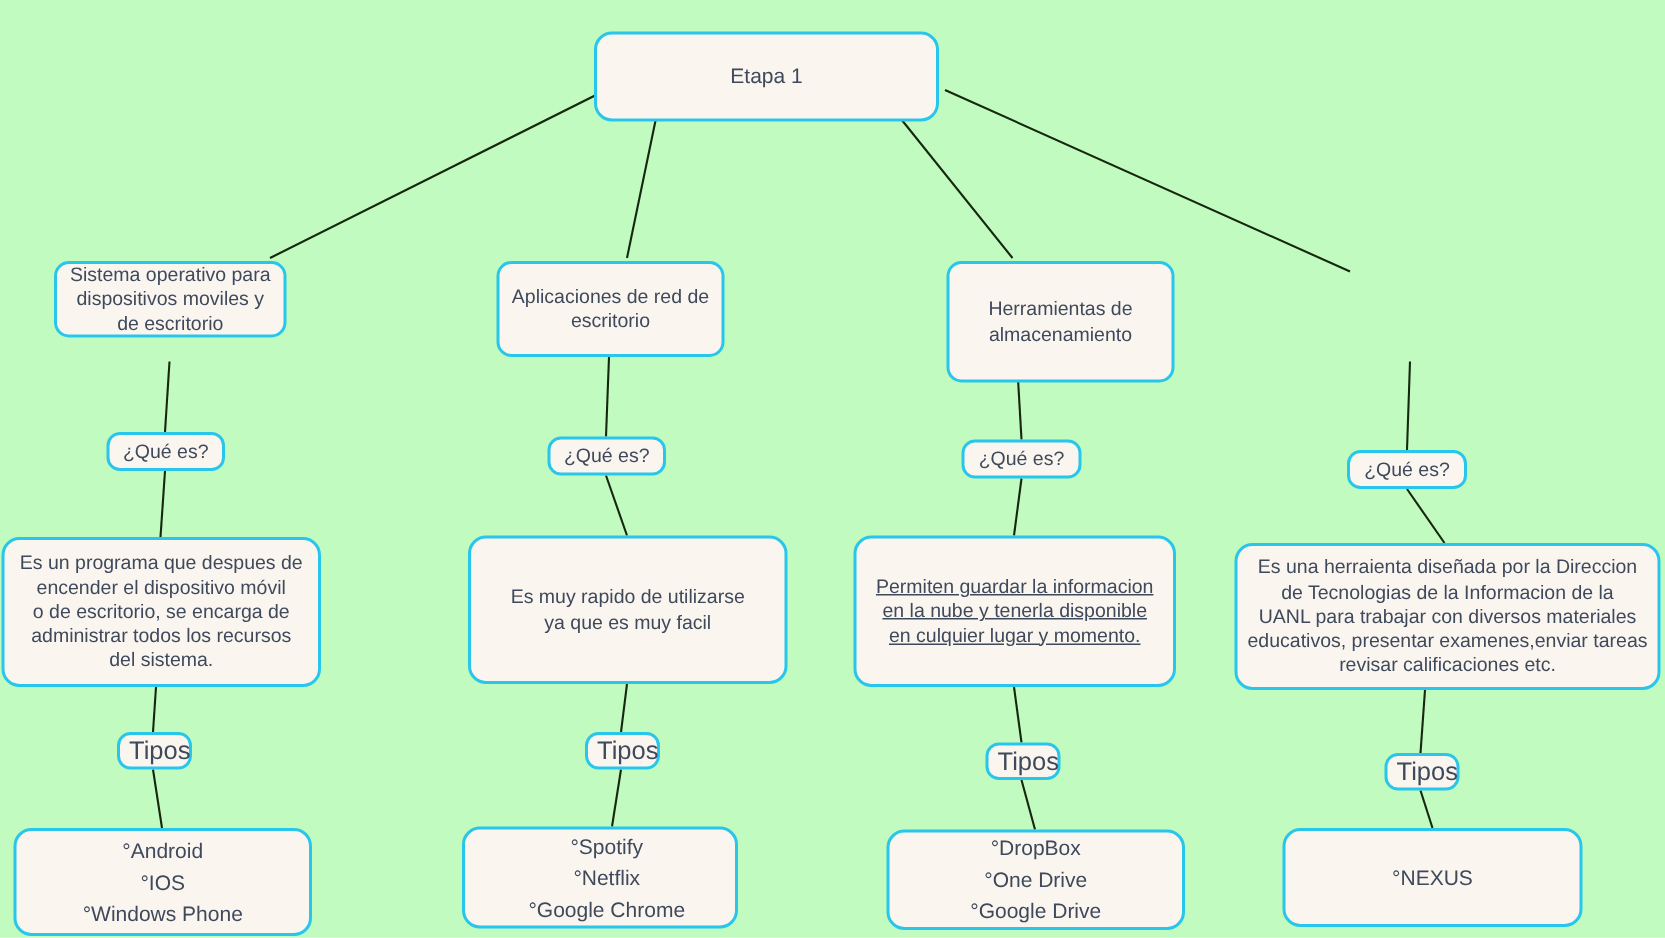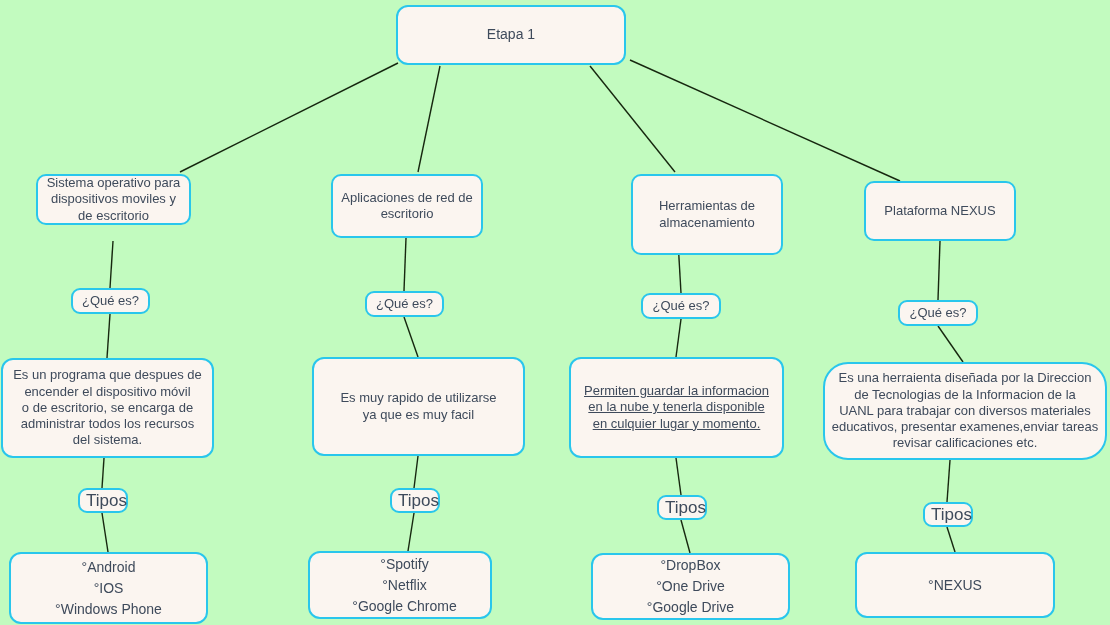--- a/index.html
+++ b/index.html
@@ -39,21 +39,21 @@
     justify-content: center;
     text-align: center;
     line-height: 1.25;
     z-index: 2;
     padding: 2px 6px;
   }
   .node-text {
     width: 100%;
     white-space: pre-line;
   }
-  .n-root { font-size: 14px; border-radius: 12px; }
+  .n-root { font-size: 14px; border-radius: 12px; margin-top: 16px; }
   .n-branch { font-size: 13px; }
   .n-q { font-size: 13px; border-radius: 9px; }
   .n-desc { font-size: 13px; border-radius: 12px; }
   .n-tipos { font-size: 17px; border-radius: 9px; }
   .n-leaf { font-size: 14px; border-radius: 12px; line-height: 1.5; }
 </style>
 </head>
 <body>
 
 <div id="canvas">
@@ -150,27 +150,24 @@
   </div>
   <div class="node n-tipos" style="left:657px; top:495px; width:50px; height:25px;">
     <div class="node-text">Tipos</div>
   </div>
   <div class="node n-leaf" style="left:591px; top:553px; width:199px; height:67px;">
     <div class="node-text">°DropBox
 °One Drive
 °Google Drive</div>
   </div>
 
-  <div class="node n-branch" style="left:864px; top:181px; width:152px; height:60px;">
-    <div class="node-text">Plataforma NEXUS</div>
-  </div>
   <div class="node n-q" style="left:898px; top:300px; width:80px; height:26px;">
     <div class="node-text">¿Qué es?</div>
   </div>
-  <div class="node n-desc" style="left:823px; top:362px; width:284px; height:98px;border-radius:25px;">
+  <div class="node n-desc" style="left:823px; top:362px; width:284px; height:98px;">
     <div class="node-text">Es una herraienta diseñada por la Direccion
 de Tecnologias de la Informacion de la
 UANL para trabajar con diversos materiales
 educativos, presentar examenes,enviar tareas
 revisar calificaciones etc.</div>
   </div>
   <div class="node n-tipos" style="left:923px; top:502px; width:50px; height:25px;">
     <div class="node-text">Tipos</div>
   </div>
   <div class="node n-leaf" style="left:855px; top:552px; width:200px; height:66px;">

